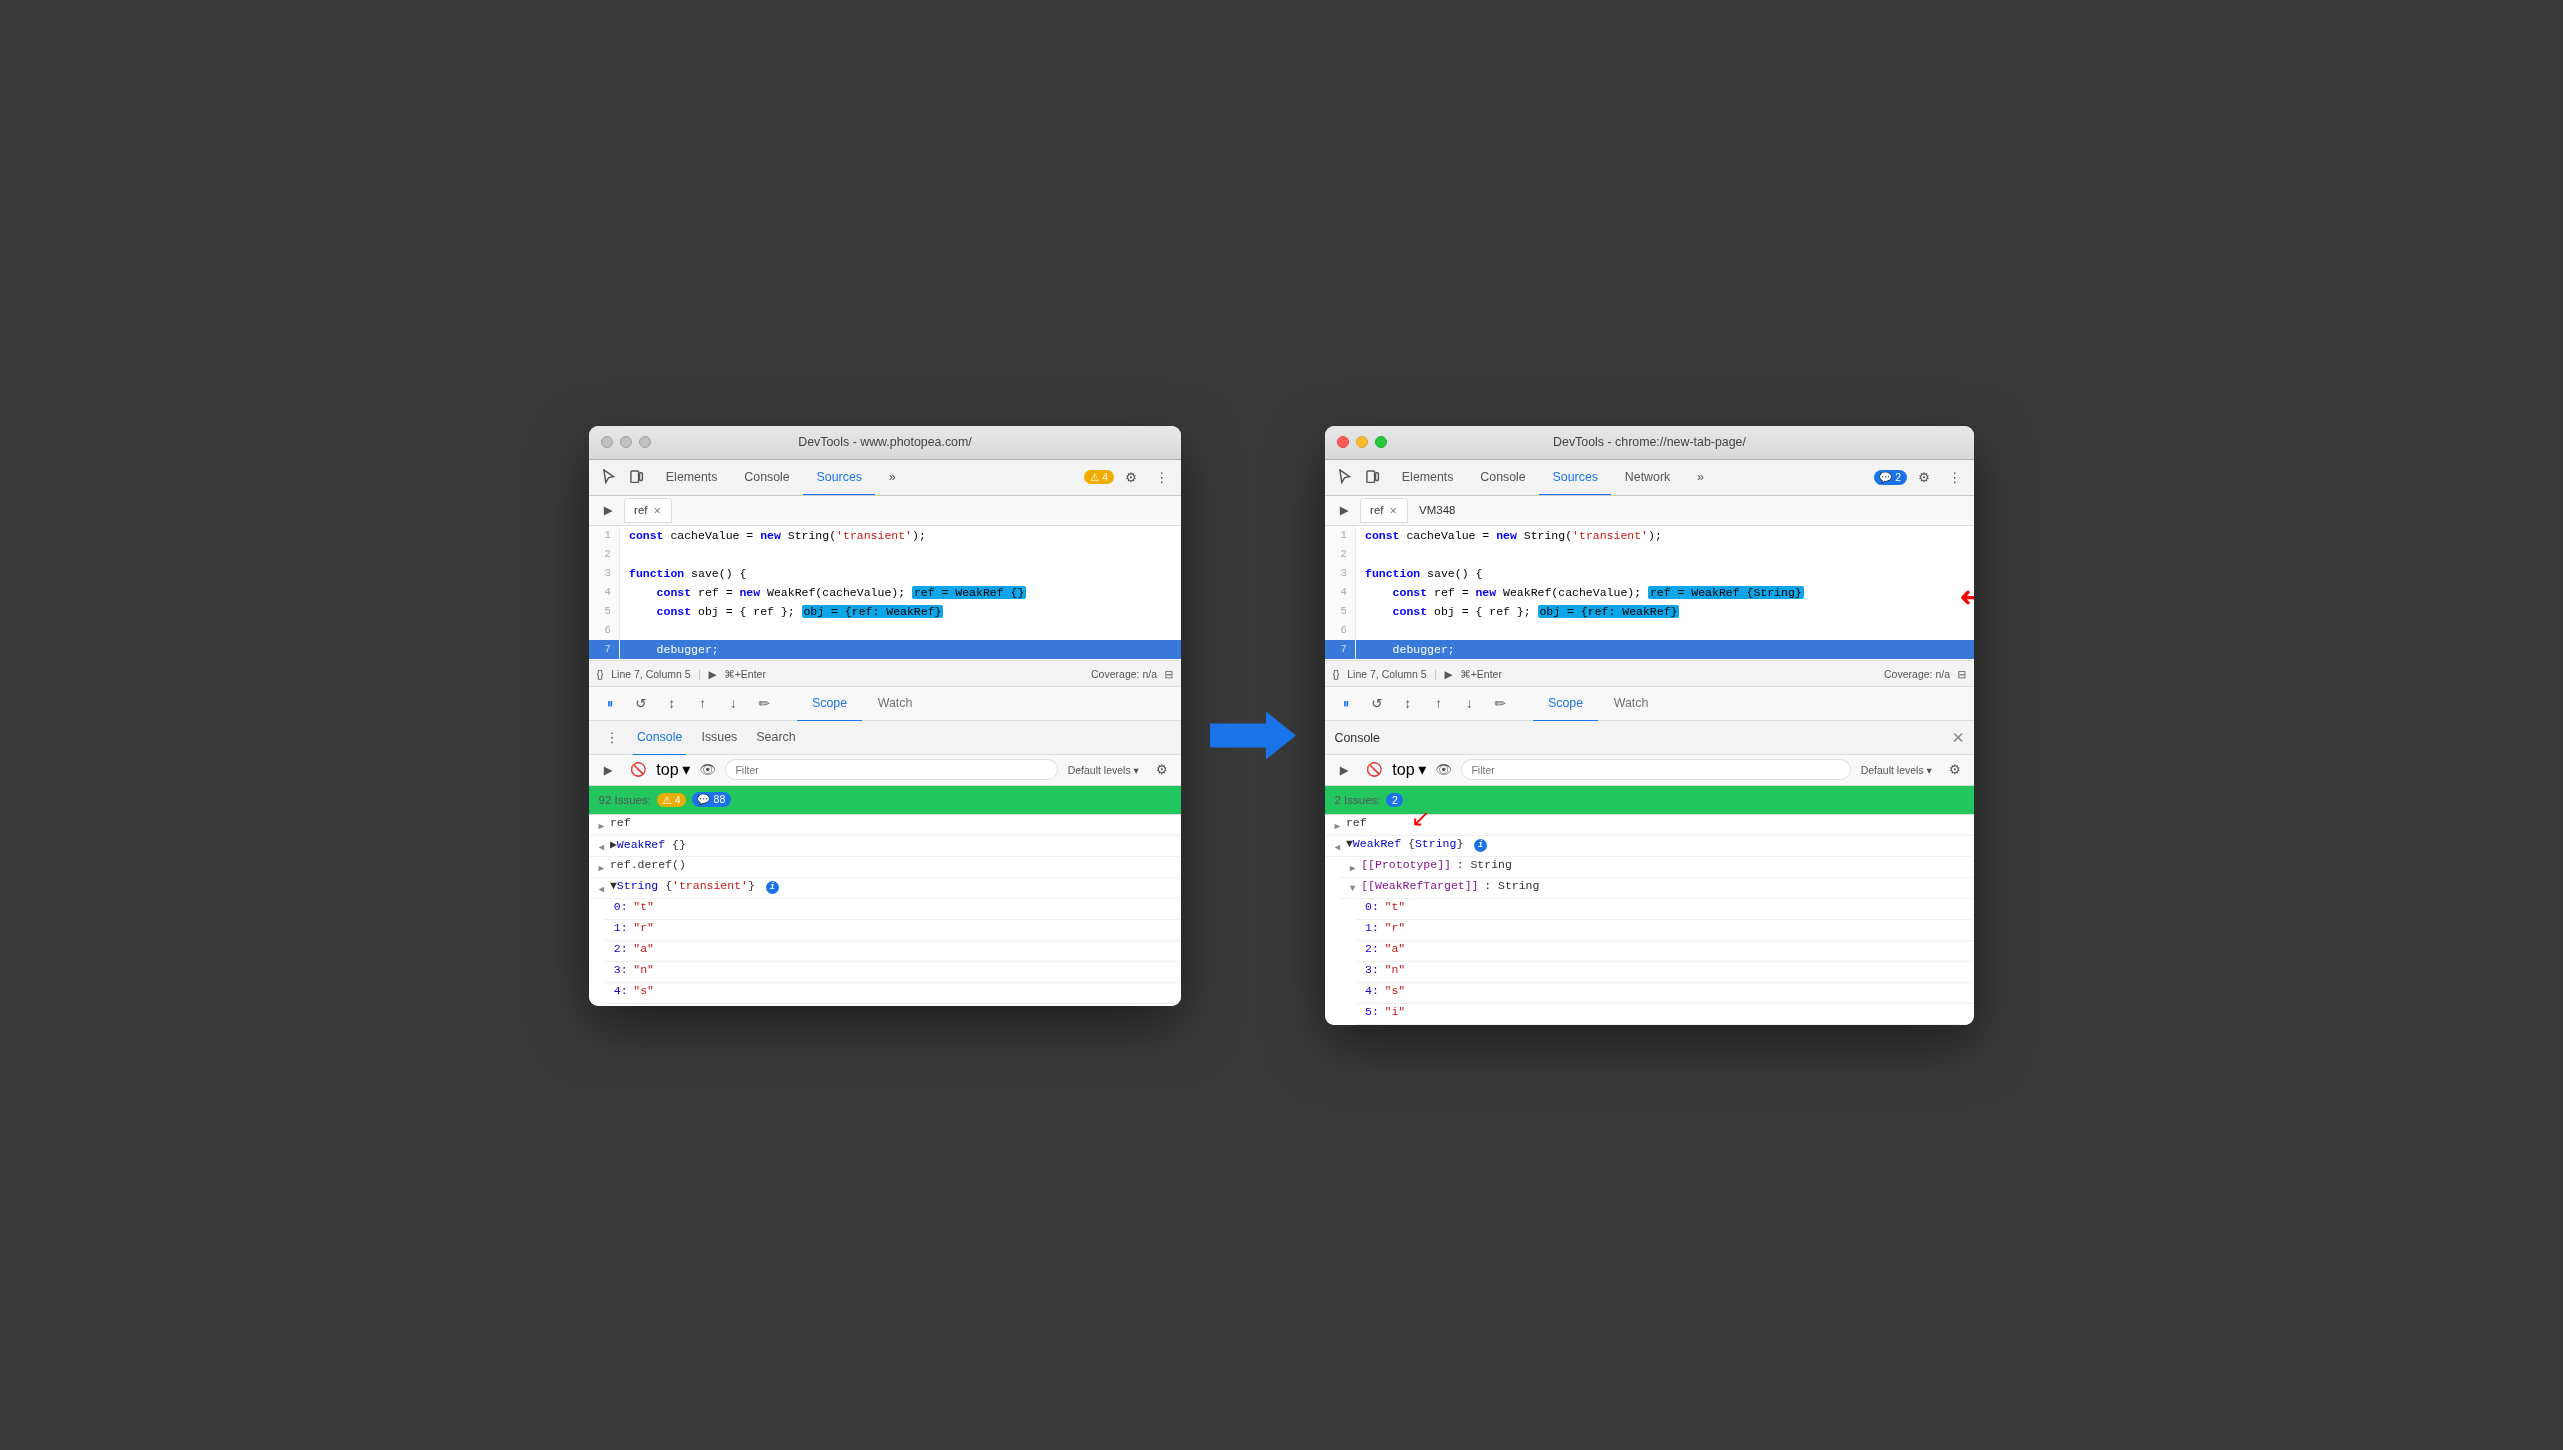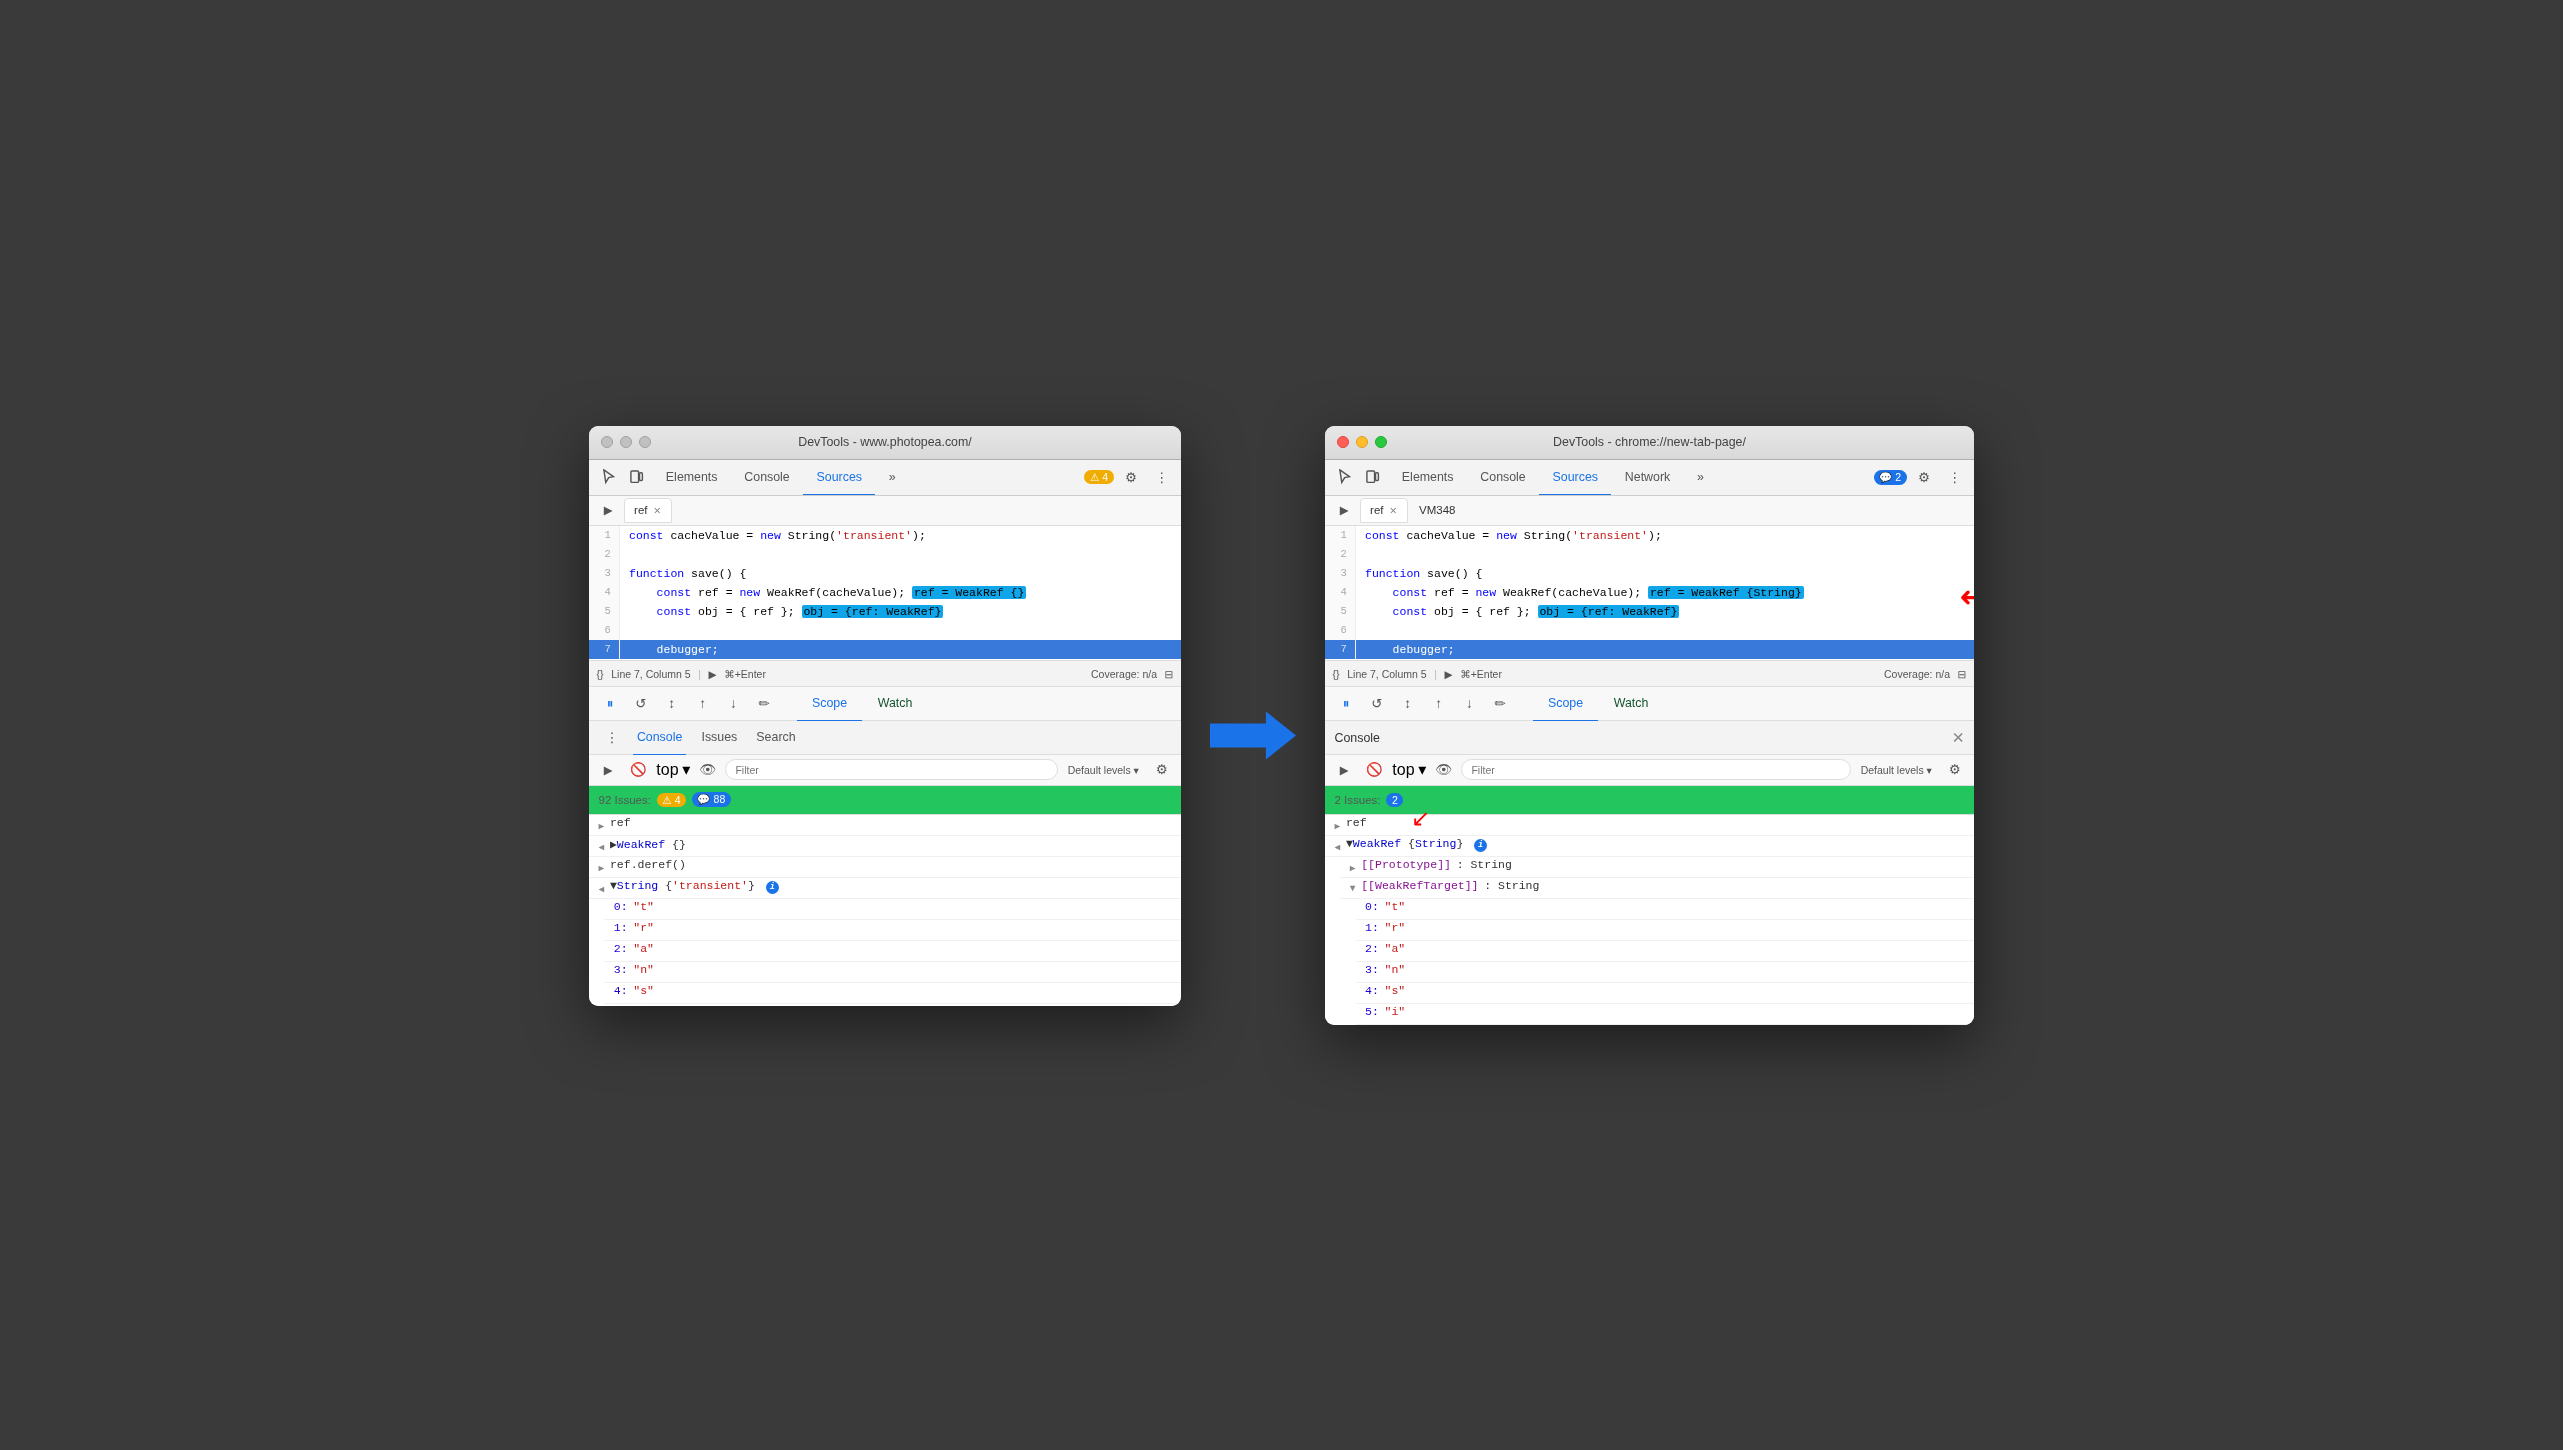--- a/index.html
+++ b/index.html
@@ -181,21 +181,21 @@
     }
     .code-content {
       padding-left: 9.5px;
       flex: 1;
       white-space: pre;
       overflow: hidden;
     }
     .code-line.highlighted .code-content {
       color: #fff;
     }
-    .kw { color: #00f; }
+    .kw { color: #00f; font-weight: bold; }
     .str { color: #c41a16; }
     .highlight-yellow {
       background: #0ea5e9;
       border-radius: 1.9px;
       padding: 0 1.9px;
     }
     
     .status-bar {
       background: #f3f3f3;
       border-top: 1px solid #ddd;
@@ -236,21 +236,21 @@
       display: flex;
       gap: 0;
     }
     .scope-tab {
       padding: 0 15.3px;
       height: 34px;
       display: flex;
       align-items: center;
       font-size: 12.4px;
       cursor: pointer;
-      color: #14532d;
+      color: #737373;
       border-bottom: 1.9px solid transparent;
     }
     .scope-tab.active {
       color: #1a73e8;
       border-bottom: 1.9px solid #1a73e8;
     }
     
     .console-header {
       background: #f3f3f3;
       border-bottom: 1px solid #ddd;

